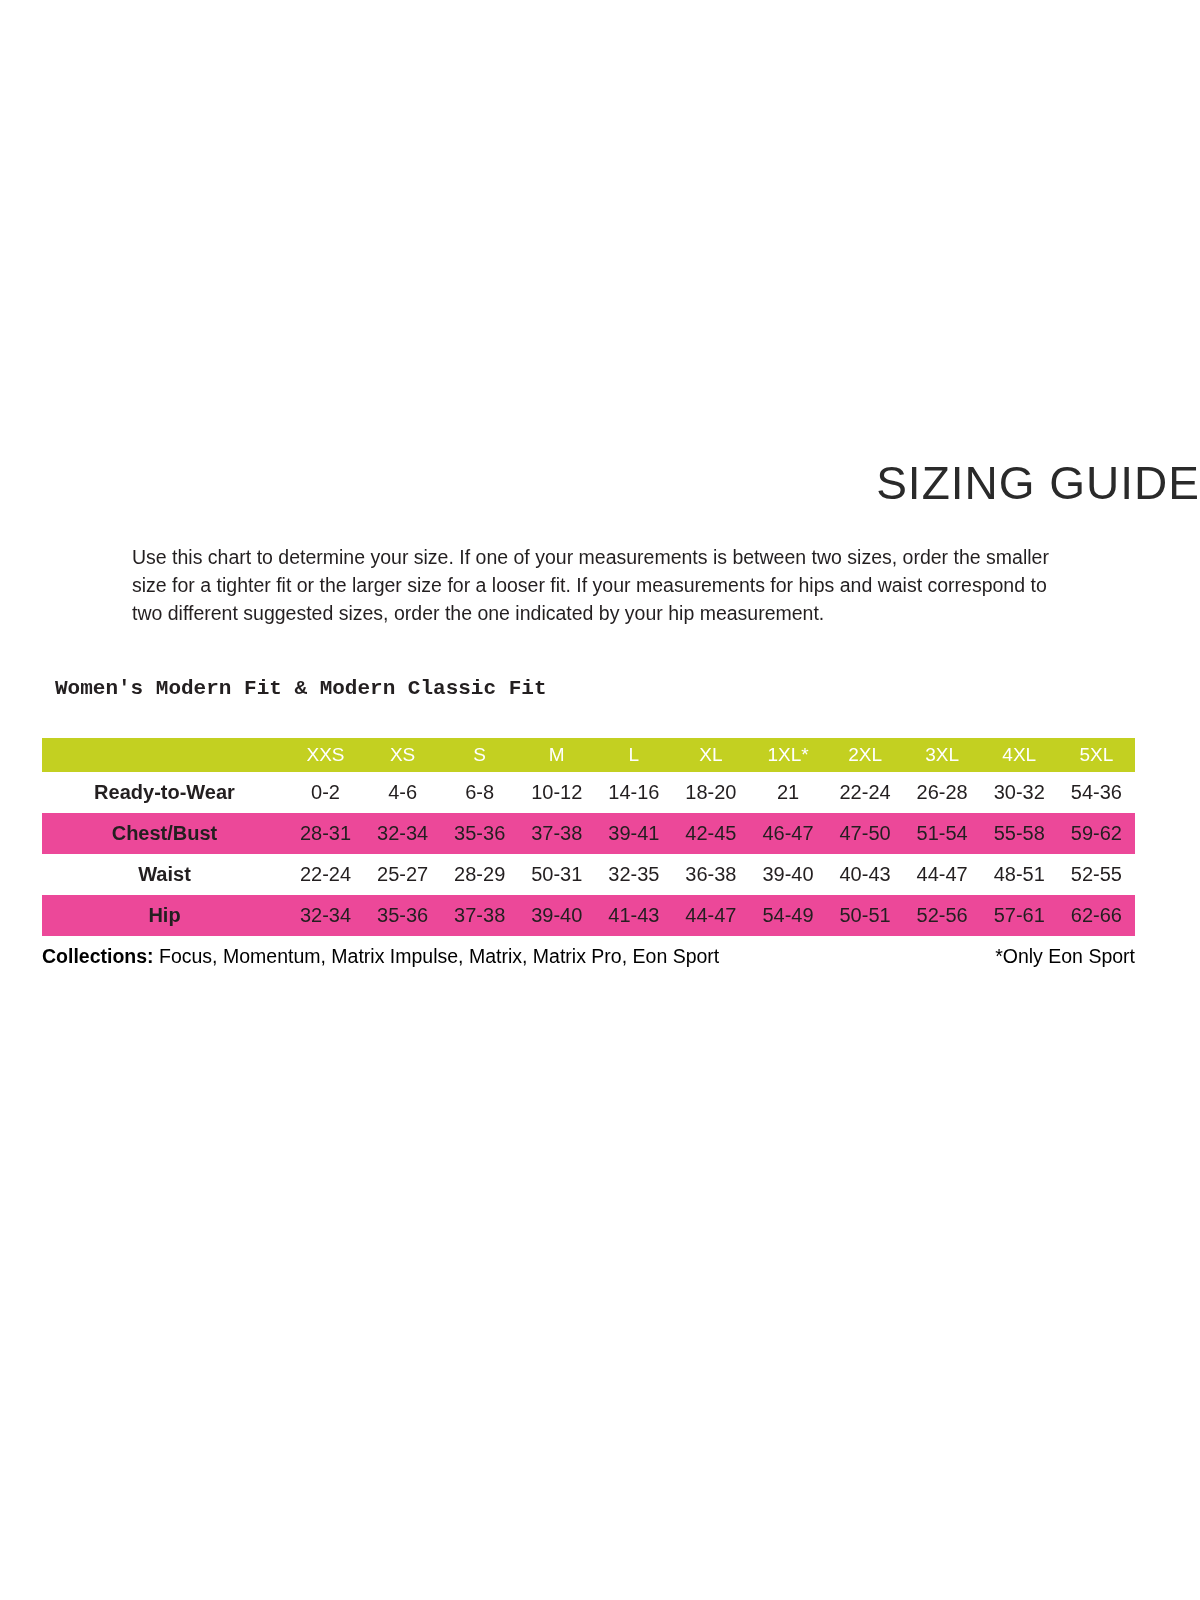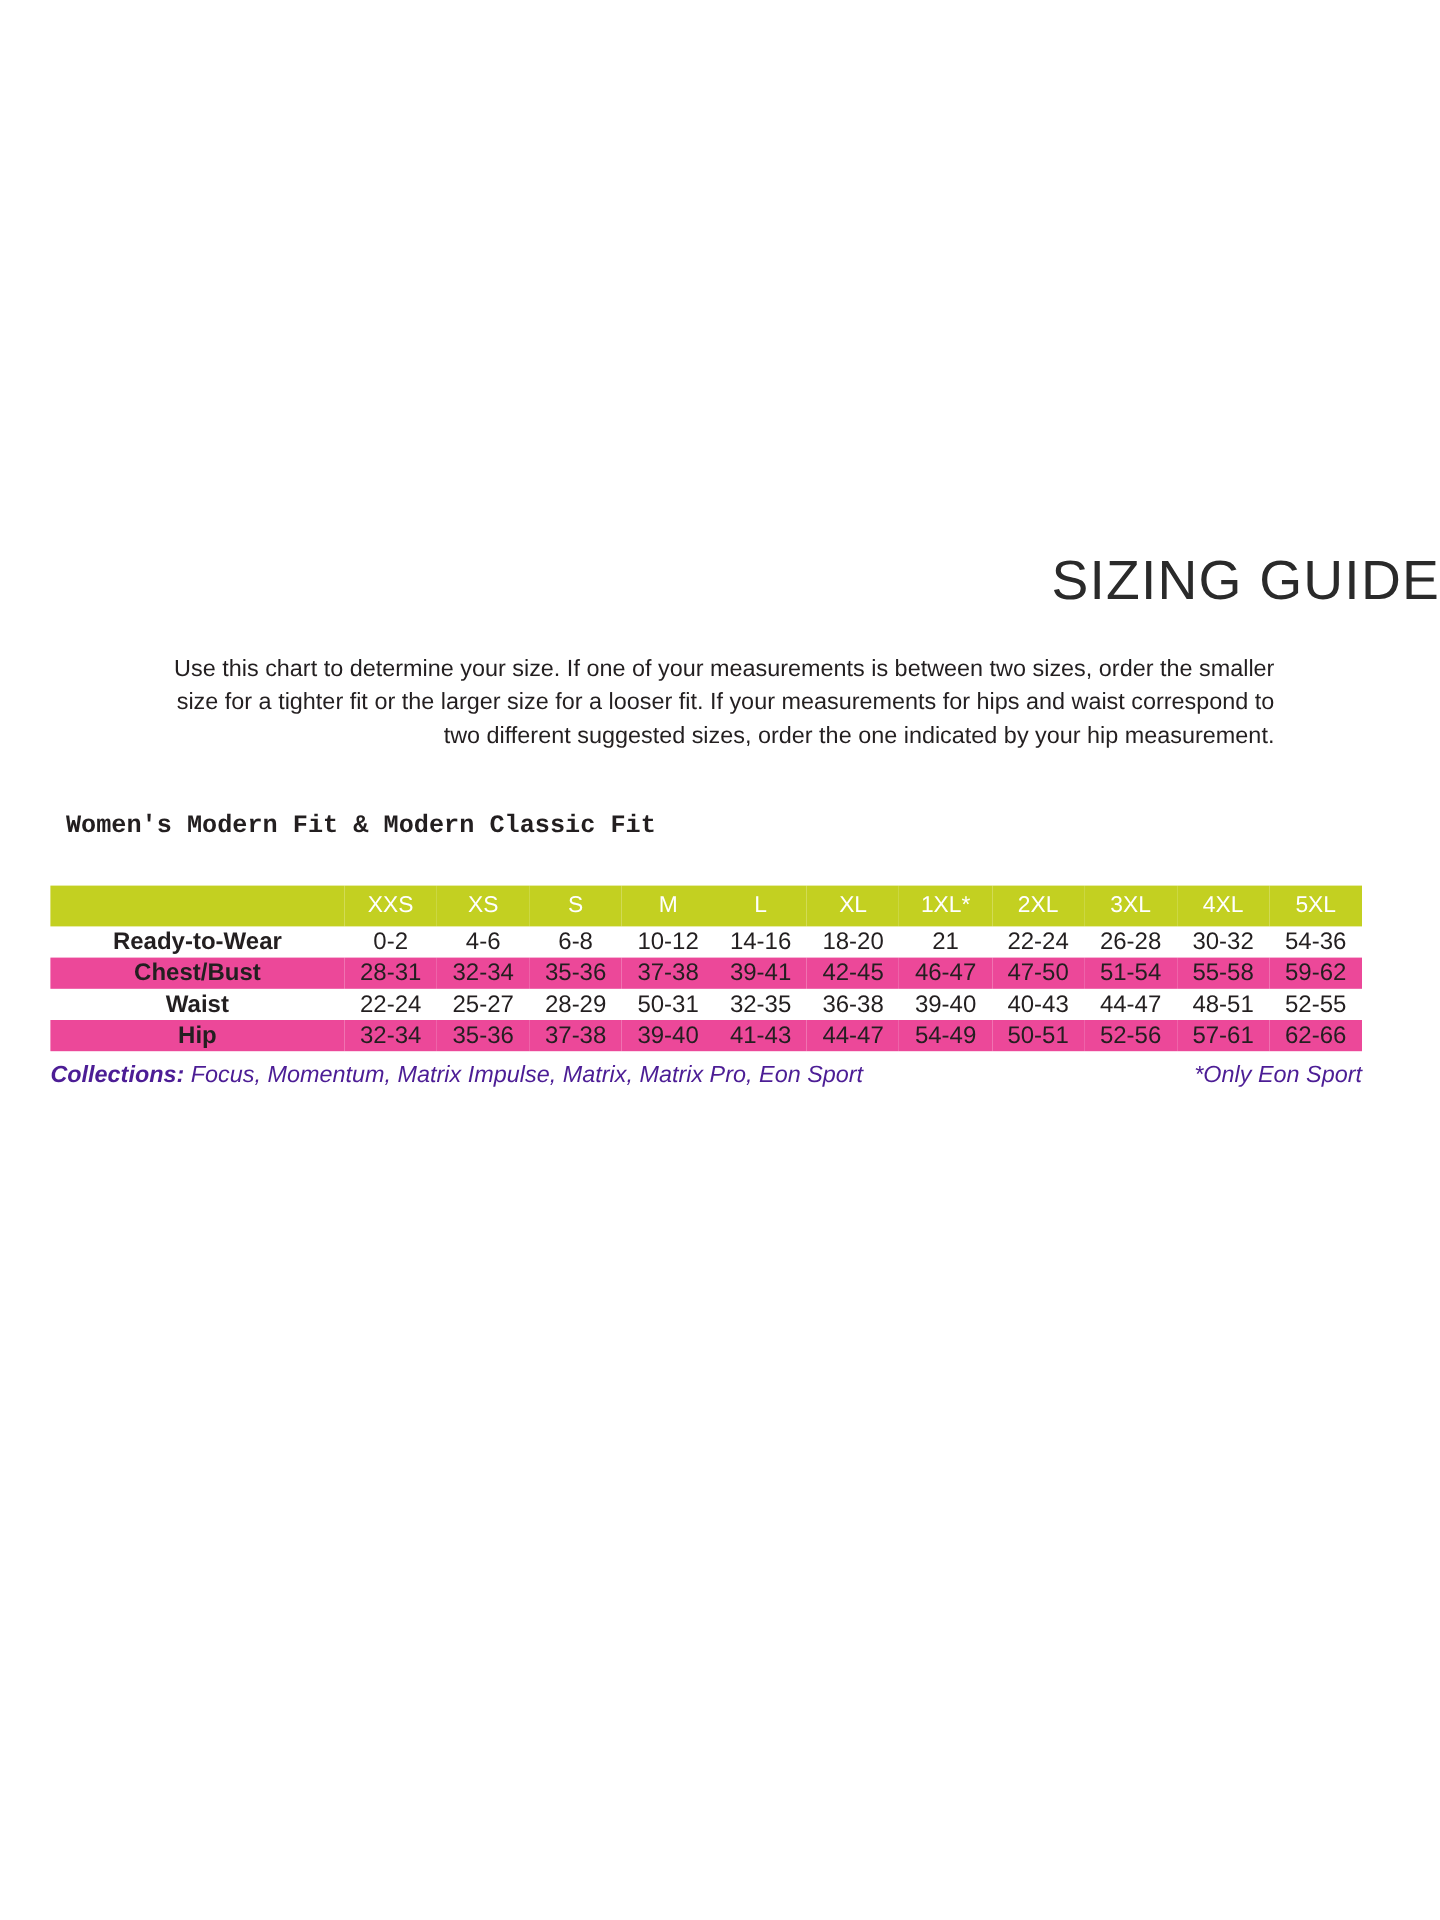--- a/index.html
+++ b/index.html
@@ -25,21 +25,20 @@
     line-height: 1.1;
     margin: 0 0 34px 0;
     color: #2a2a2a;
   }
   .intro {
     margin: 0 0 0 132px;
     width: 930px;
     font-size: 19.5px;
     line-height: 1.45;
     color: #231f20;
-    text-align: right;
   }
   .section-title {
     margin: 50px 0 9px 55px;
     font-size: 21px;
     font-weight: bold;
     color: #231f20;
     font-family: Liberation Mono, monospace;
   }
   table.size-table {
     margin-left: 42px;
@@ -53,42 +52,41 @@
   table.size-table col.label-col { width: 245px; }
   table.size-table thead th {
     background: #c3d021;
     color: #ffffff;
     font-weight: 400;
     font-size: 19px;
     height: 34px;
     text-align: center;
     padding: 0;
   }
-  table.size-table tbody tr { height: 26px; }
+  table.size-table tbody tr { height: 41px; }
   table.size-table tbody tr.alt { background: #ec4899; }
   table.size-table tbody th {
     font-weight: bold;
     text-align: center;
     padding: 0;
     font-size: 20px;
   }
   table.size-table tbody td {
     text-align: center;
     padding: 0;
     font-size: 20px;
   }
   .collections-line {
     display: flex;
     justify-content: space-between;
     align-items: baseline;
     margin: 9px 0 0 42px;
     width: 1093px;
     font-size: 19.5px;
-    color: #4c1d95;
-    font-style: italic;
+    color: #000000;
   }
   .collections-line .bold { font-weight: bold; }
 </style>
 </head>
 <body>
 
 <div class="page">
 
   <h1 class="page-title">SIZING GUIDE</h1>
 

